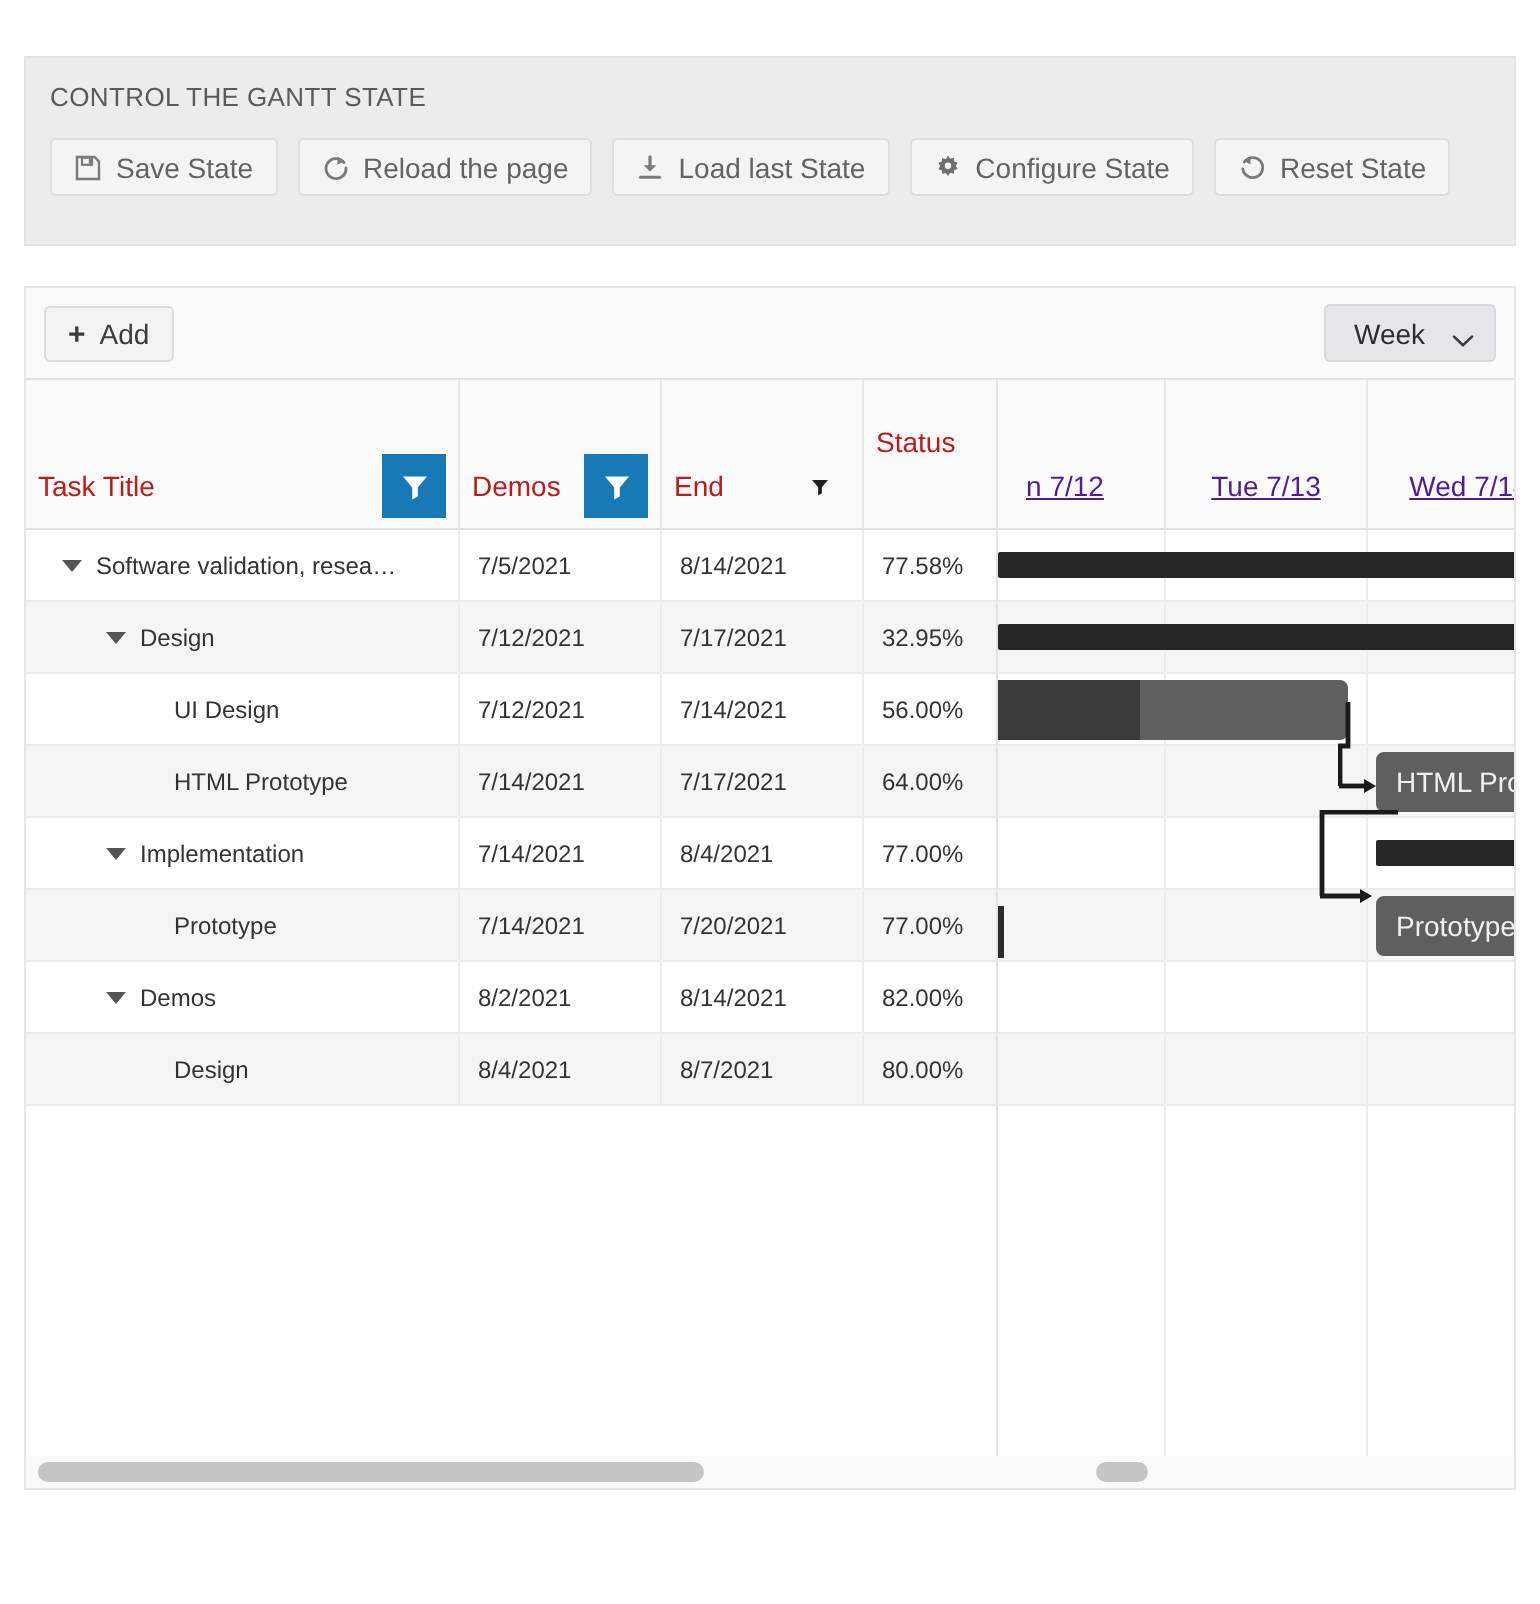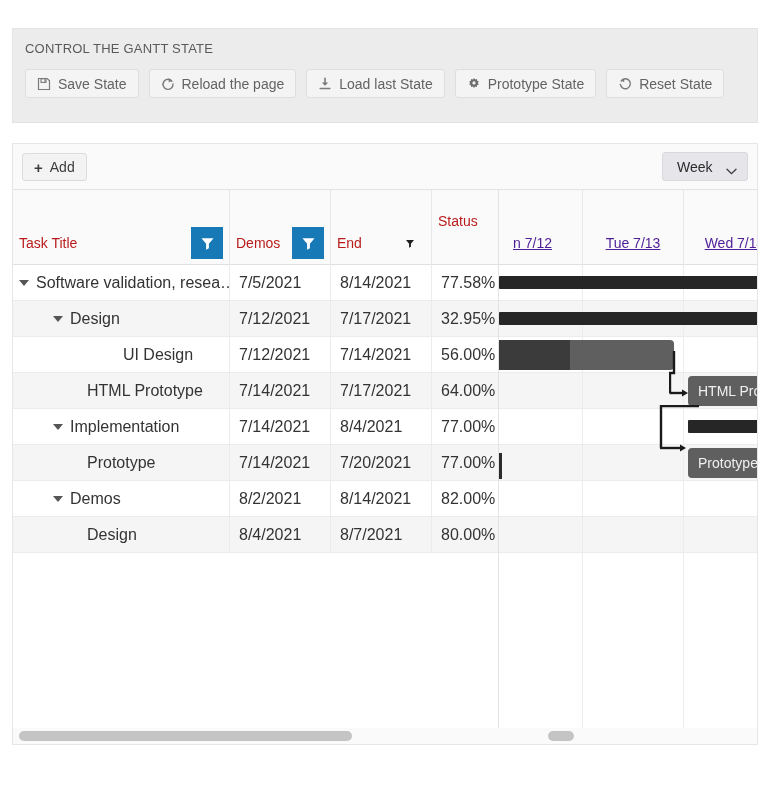--- a/index.html
+++ b/index.html
@@ -171,21 +171,21 @@
     height: 36px;
     border-bottom: 1px solid #ececec;
   }
   .row.odd { background: #ffffff; }
   .row.even { background: #f5f5f5; }
   .cell {
     position: absolute;
     top: 0; height: 36px;
     display: flex;
     align-items: center;
-    font-size: 16px;
+    font-size: 12px;
     color: #333333;
     border-right: 1px solid #ececec;
     overflow: hidden;
     white-space: nowrap;
   }
   .cell-title { padding-left: 6px; }
   .cell-num { justify-content: flex-start; padding-left: 9px; }
   .tri {
     display: inline-block;
     width: 0; height: 0;
@@ -326,21 +326,21 @@
       <span>Load last State</span>
     </div>
 
     <div class="state-btn">
       <span>
         <svg width="14" height="14" viewBox="0 0 14 14">
           <path d="M7 0.9l1.1 1.5 1.8-.5.2 1.85 1.75.55-.95 1.6.95 1.6-1.75.55-.2 1.85-1.8-.5L7 11l-1.1-1.5-1.8.5-.2-1.85-1.75-.55.95-1.6-.95-1.6 1.75-.55.2-1.85 1.8.5z" fill="#6f6f6f"></path>
           <circle cx="7" cy="5.9" r="1.6" fill="#f4f4f4"></circle>
         </svg>
       </span>
-      <span>Prototype State</span>
+      <span>Configure State</span>
     </div>
 
     <div class="state-btn">
       <span>
         <svg width="14" height="14" viewBox="0 0 14 14">
           <path d="M3.2 4A5 5 0 1 1 2.4 7.4" fill="none" stroke="#7a7a7a" stroke-width="1.4" stroke-linecap="round"></path>
           <path d="M6.4 1.2L2.7 3.3l3.5 2z" fill="#7a7a7a"></path>
         </svg>
       </span>
       <span>Reset State</span>
@@ -421,21 +421,21 @@
           <span style="width:34px"></span>
           <span class="tri"></span>
           <span>Design</span>
         </div>
         <div class="cell cell-num" style="left:217px; width:101px;">7/12/2021</div>
         <div class="cell cell-num" style="left:318px; width:101px;">7/17/2021</div>
         <div class="cell cell-num" style="left:419px; width:66px; border-right:none;">32.95%</div>
       </div>
 
       <div class="row odd">
-        <div class="cell cell-title" style="left:0; width:217px;justify-content:center;">
+        <div class="cell cell-title" style="left:0; width:217px;">
           <span style="width:68px"></span>
           <span>UI Design</span>
         </div>
         <div class="cell cell-num" style="left:217px; width:101px;">7/12/2021</div>
         <div class="cell cell-num" style="left:318px; width:101px;">7/14/2021</div>
         <div class="cell cell-num" style="left:419px; width:66px; border-right:none;">56.00%</div>
       </div>
 
       <div class="row even">
         <div class="cell cell-title" style="left:0; width:217px;">

